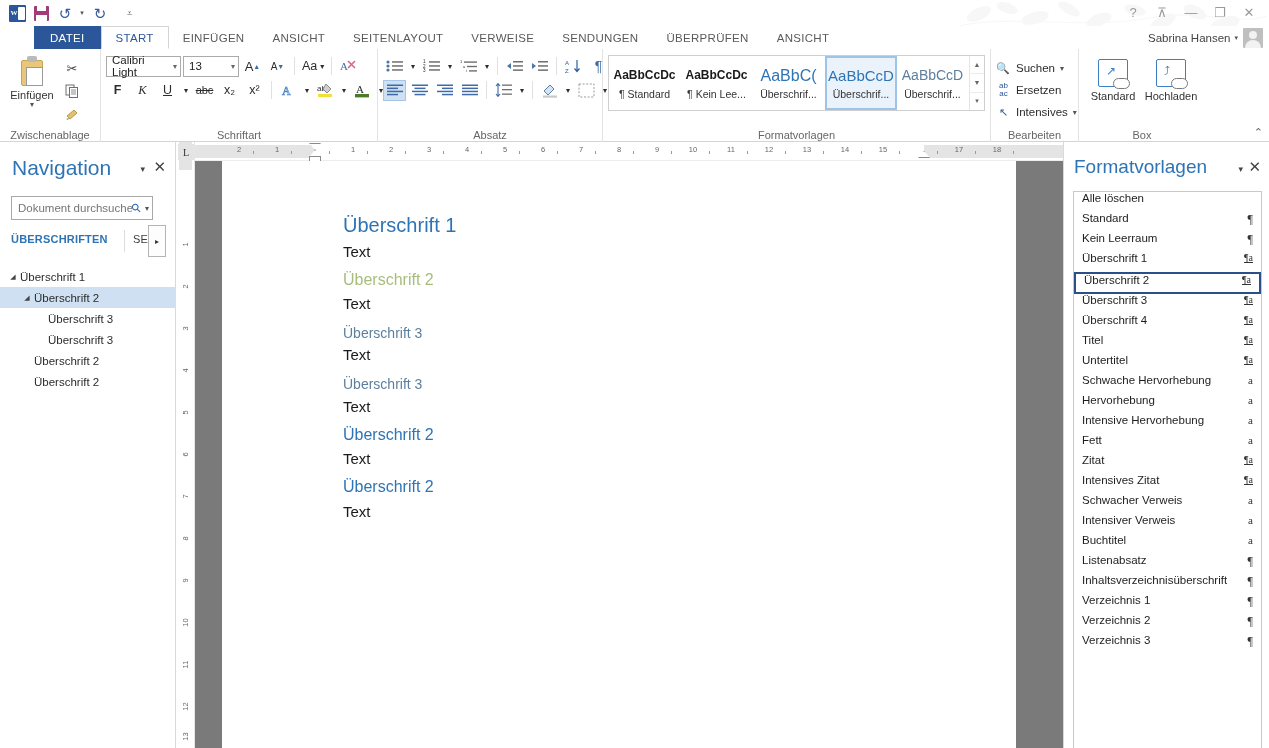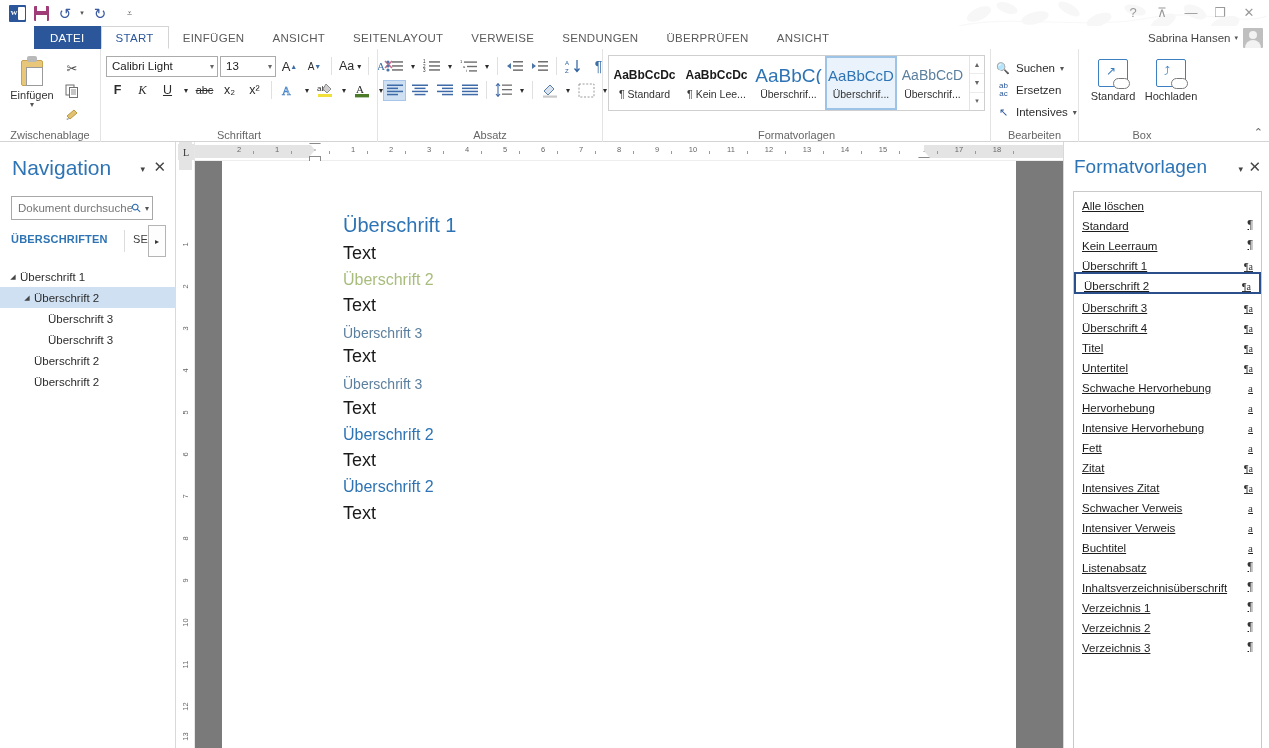--- a/index.html
+++ b/index.html
@@ -108,21 +108,21 @@
 
   
   .g-font { width: 277px; }
   .rowline { display: flex; align-items: center; gap: 2px; height: 24px; }
   .fontbox {
     height: 21px; border: 1px solid #ababab; background: #fff; display: flex; align-items: center;
     padding: 0 3px 0 5px; font-size: 11.5px; color: #222;
   }
   .fontbox .nm { flex: 1; }
   .fontbox .cv { font-size: 8px; color: #666; padding-left: 6px; }
-  .fname { width: 112px; }
+  .fname { width: 75px; }
   .fsize { width: 56px; }
   .ico {
     min-width: 23px; height: 22px; display: flex; align-items: center; justify-content: center;
     font-size: 12.5px; color: #2c2c2c; cursor: default; padding: 0 2px;
   }
   .ico.blue { color: #2e6da4; }
   .sep { width: 1px; height: 18px; background: #e0e0e0; margin: 0 3px; }
   .bold { font-weight: bold; }
   .ital { font-style: italic; font-family: "Liberation Serif", serif; }
   .undl { text-decoration: underline; }
@@ -234,37 +234,37 @@
     background: #7a7a7a; overflow: hidden;
   }
   .page {
     position: absolute; top: 0; left: 27px; width: 794px; height: 587px; background: #fff;
   }
   .docline { position: absolute; left: 121px; }
   .h1 { font-family: "Liberation Sans", sans-serif; font-size: 20px; color: #2e74b5; font-weight: normal; }
   .h2 { font-family: "Liberation Sans", sans-serif; font-size: 16px; color: #2e74b5; font-weight: normal; }
   .h2green { color: #a8bd7c; }
   .h3 { font-family: "Liberation Sans", sans-serif; font-size: 14px; color: #5b7f9e; font-weight: normal; }
-  .ptext { font-family: "Liberation Sans", sans-serif; font-size: 18px; color: #1a1a1a; }
+  .ptext { font-family: "Liberation Sans", sans-serif; font-size: 15px; color: #1a1a1a; }
 
   
   .stylepane {
     position: absolute; top: 142px; left: 1063px; width: 206px; height: 606px;
     background: #fff; border-left: 1px solid #d9d9d9;
   }
   .sp-title { position: absolute; top: 14px; left: 10px; font-size: 19px; color: #2e74b5; }
   .sp-caret { position: absolute; top: 22px; right: 26px; font-size: 9px; color: #444; }
   .sp-close { position: absolute; top: 16px; right: 8px; font-size: 15px; color: #444; }
   .splist {
     position: absolute; top: 49px; left: 9px; width: 189px; height: 587px;
     border: 1px solid #c9c9c9; background: #fff; overflow: hidden;
   }
   .sprow {
-    height: 20px; display: flex; align-items: flex-end; justify-content: space-between;
-    padding: 0 8px 0 8px; font-size: 11.5px; color: #1d1d1d; cursor: default; text-decoration: underline;
+    height: 20px; display: flex; align-items: flex-start; justify-content: space-between;
+    padding: 0 8px 0 8px; font-size: 11.5px; color: #1d1d1d; cursor: default;
   }
   .sprow.sel { border: 2px solid #2b4f8a; height: 22px; }
   .sprow .mk { font-size: 11px; color: #333; font-family: "Liberation Serif", serif; }
   .sprow .mk.para { font-size: 12px; }
   .sprow .mk.both { font-size: 10px; text-decoration: underline; }
 </style>
 </head>
 <body>
 
 <div id="app">
@@ -592,21 +592,21 @@
         <div class="gallery">
           <div class="sitem">
             <span class="sprev" style="color:#1a1a1a;font-weight:bold;font-size:12px">AaBbCcDc</span>
             <span class="sname">¶ Standard</span>
           </div>
           <div class="sitem">
             <span class="sprev" style="color:#1a1a1a;font-weight:bold;font-size:12px">AaBbCcDc</span>
             <span class="sname">¶ Kein Lee...</span>
           </div>
           <div class="sitem">
-            <span class="sprev" style="color:#2e74b5;font-size:19px">AaBbC(</span>
+            <span class="sprev" style="color:#2e74b5;font-size:16px">AaBbC(</span>
             <span class="sname">Überschrif...</span>
           </div>
           <div class="sitem sel">
             <span class="sprev" style="color:#2e74b5;font-size:15px">AaBbCcD</span>
             <span class="sname">Überschrif...</span>
           </div>
           <div class="sitem">
             <span class="sprev" style="color:#5b7f9e;font-size:14px">AaBbCcD</span>
             <span class="sname">Überschrif...</span>
           </div>

